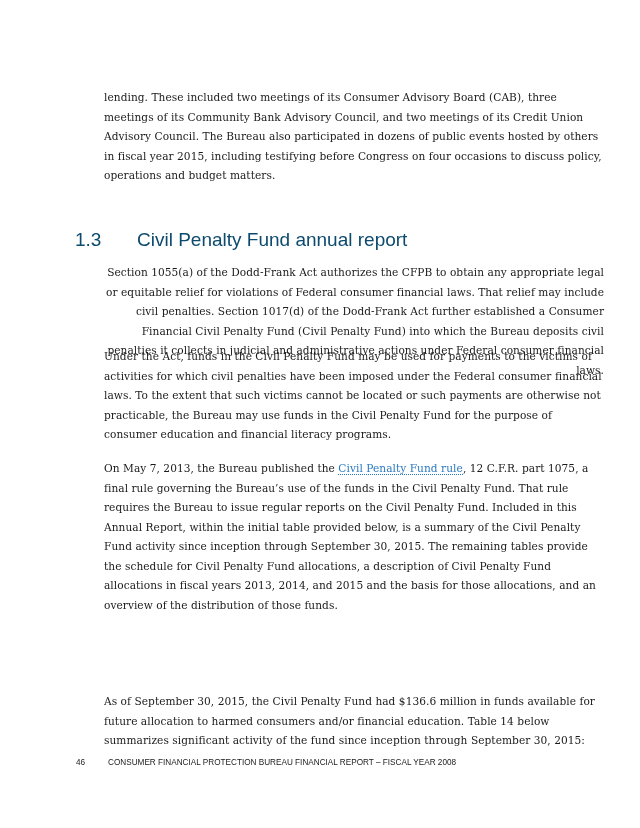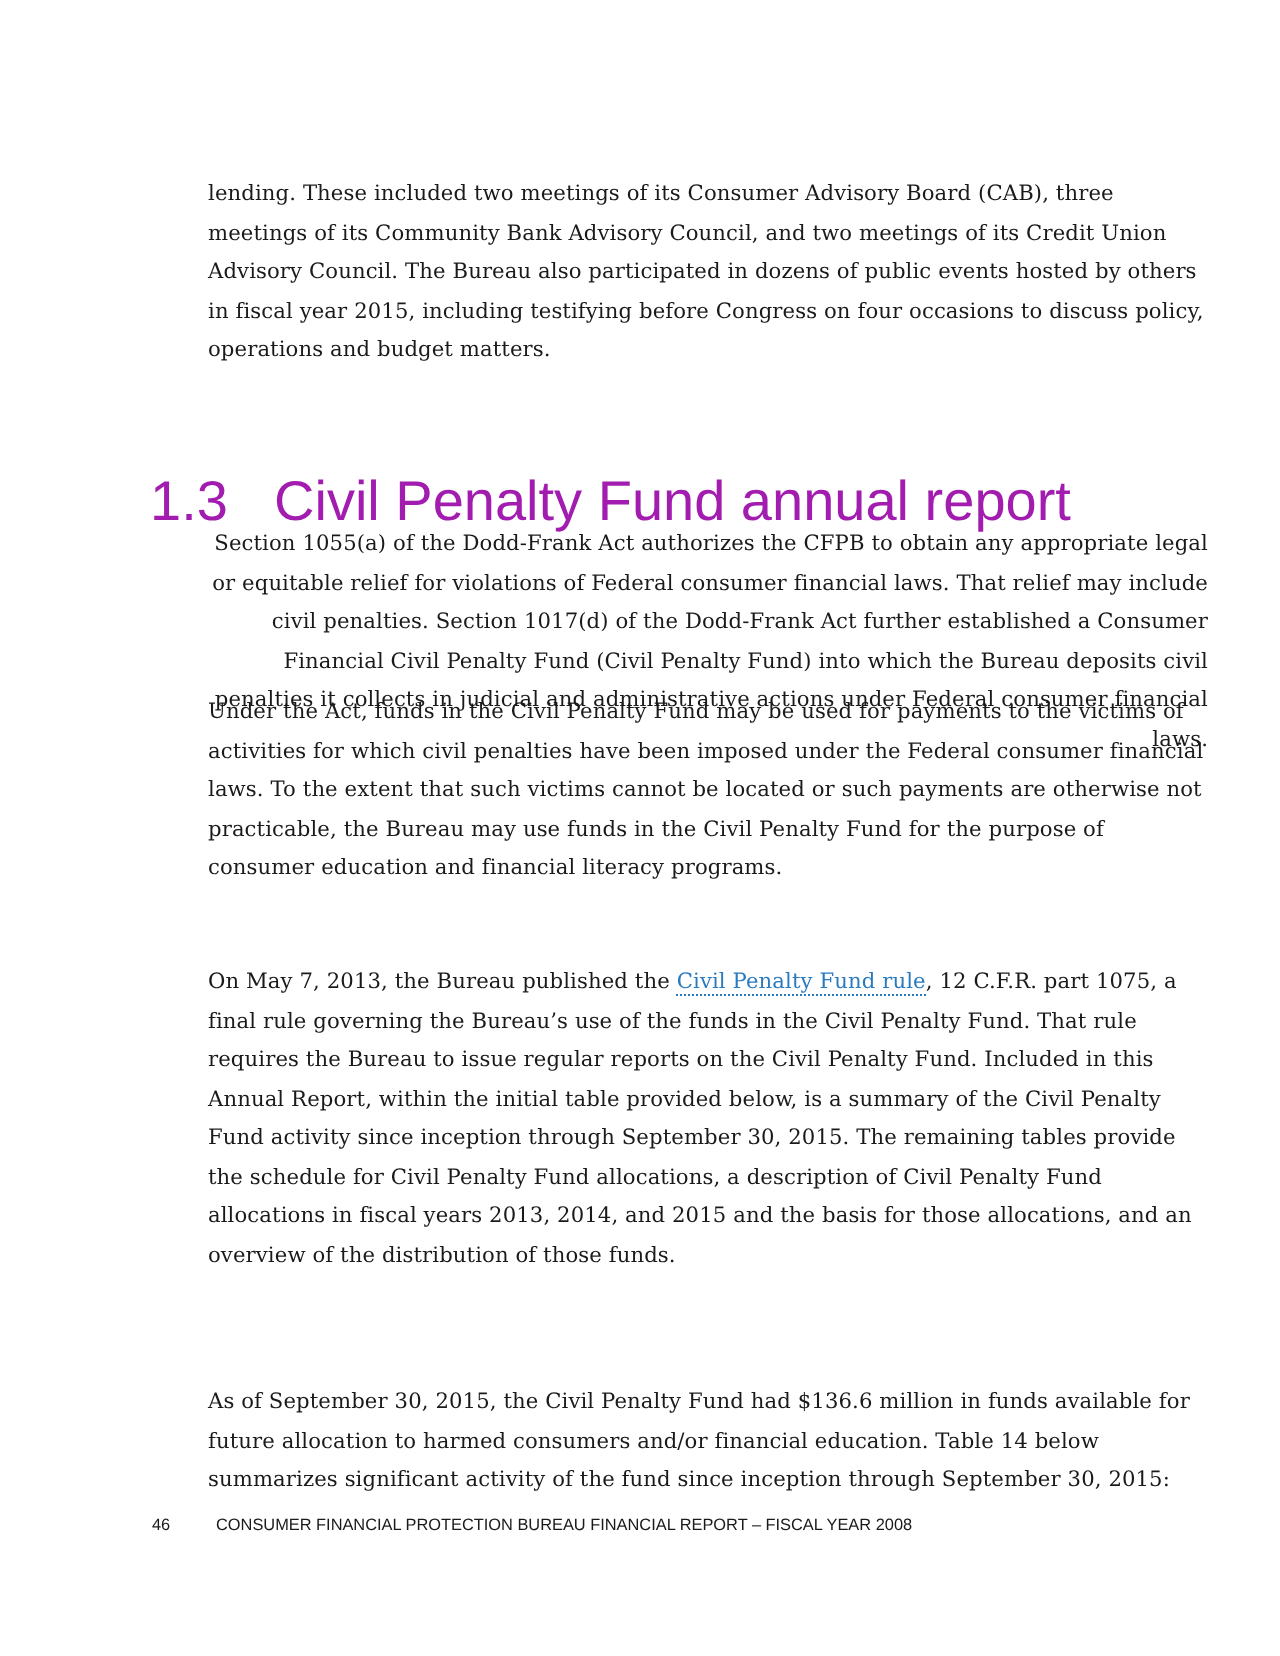--- a/index.html
+++ b/index.html
@@ -9,21 +9,21 @@
     position: absolute; left: 76px; width: 500px;
     font-family: "DejaVu Serif", serif;
     font-size: 10.6px; line-height: 19.5px; color: #1a1a1a;
     letter-spacing: 0.05px;
     margin-left: 28px;
   }
   .p { margin: 0; }
   .heading {
     position: absolute; left: 75px; top: 216px;
     font-family: "Liberation Sans", sans-serif;
-    font-size: 28px; color: #a21caf; white-space: nowrap; font-weight: normal;
+    font-size: 19px; color: #0c4a6e; white-space: nowrap; font-weight: normal;
   }
   .heading .num { display: inline-block; width: 62px; }
   a.link {
     color: #2a7ac0; text-decoration: none;
     border-bottom: 1px dotted #2a7ac0;
   }
   .footer {
     position: absolute; left: 76px; top: 758px;
     font-family: "Liberation Sans", sans-serif; font-size: 8.2px; color: #1a1a1a;
     white-space: nowrap;
@@ -44,21 +44,21 @@
   </h1>
 
   <div class="body-text" style="top:263px;text-align:right;">
     <p class="p">Section 1055(a) of the Dodd-Frank Act authorizes the CFPB to obtain any appropriate legal or equitable relief for violations of Federal consumer financial laws.  That relief may include civil penalties.  Section 1017(d) of the Dodd-Frank Act further established a Consumer Financial Civil Penalty Fund (Civil Penalty Fund) into which the Bureau deposits civil penalties it collects in judicial and administrative actions under Federal consumer financial laws.</p>
   </div>
 
   <div class="body-text" style="top:347px;">
     <p class="p">Under the Act, funds in the Civil Penalty Fund may be used for payments to the victims of activities for which civil penalties have been imposed under the Federal consumer financial laws.  To the extent that such victims cannot be located or such payments are otherwise not practicable, the Bureau may use funds in the Civil Penalty Fund for the purpose of consumer education and financial literacy programs.</p>
   </div>
 
-  <div class="body-text" style="top:482px;">
+  <div class="body-text" style="top:459px;">
     <p class="p"><span>On May 7, 2013, the Bureau published the </span><a class="link" href="#">Civil Penalty Fund rule</a><span>, 12 C.F.R. part 1075, a final rule governing the Bureau’s use of the funds in the Civil Penalty Fund.  That rule requires the Bureau to issue regular reports on the Civil Penalty Fund. Included in this Annual Report, within the initial table provided below, is a summary of the Civil Penalty Fund activity since inception through September 30, 2015.  The remaining tables provide the schedule for Civil Penalty Fund allocations, a description of Civil Penalty Fund allocations in fiscal years 2013, 2014, and 2015 and the basis for those allocations, and an overview of the distribution of those funds.</span></p>
   </div>
 
 
   <div class="body-text" style="top:692px;">
     <p class="p">As of September 30, 2015, the Civil Penalty Fund had $136.6 million in funds available for future allocation to harmed consumers and/or financial education.  Table 14 below summarizes significant activity of the fund since inception through September 30, 2015:</p>
   </div>
 
   <div class="footer">
     <span class="pg">46</span><span>CONSUMER FINANCIAL PROTECTION BUREAU FINANCIAL REPORT – FISCAL YEAR 2008</span>

